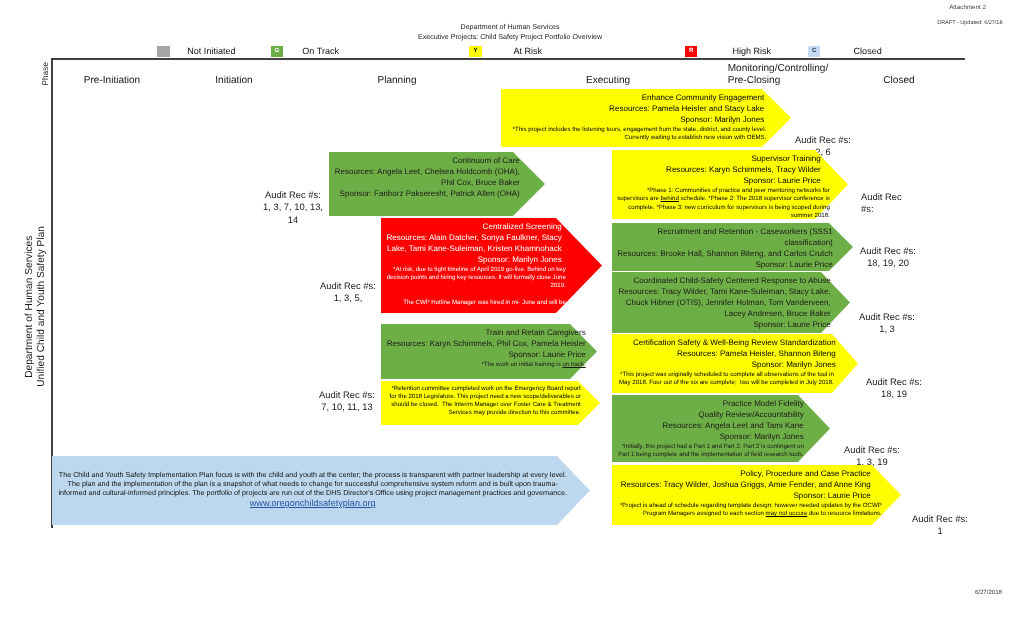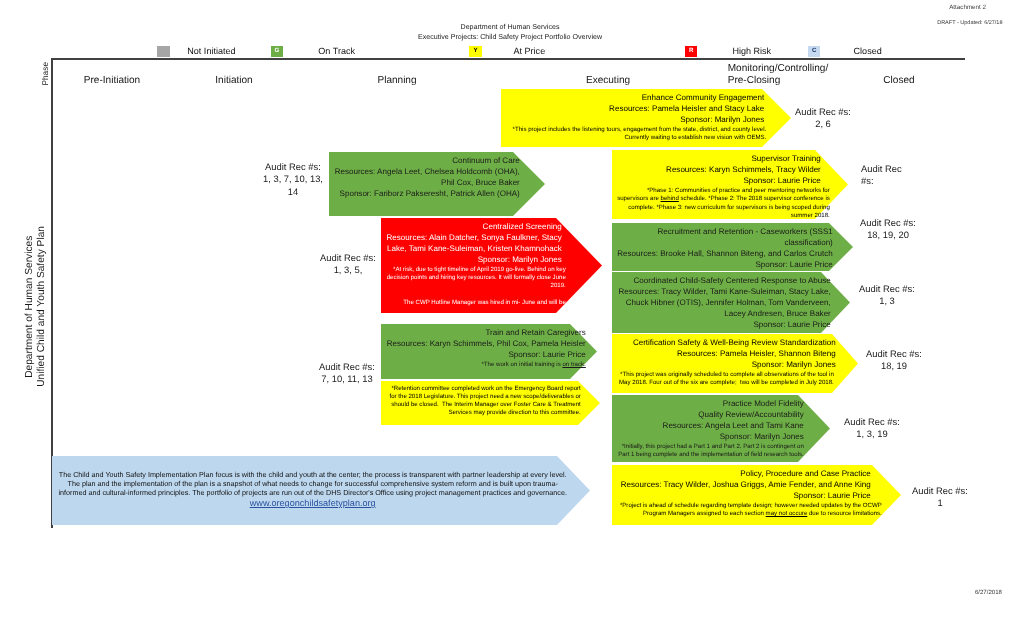--- a/index.html
+++ b/index.html
@@ -31,21 +31,21 @@
      writing-mode:vertical-rl;transform:rotate(180deg);white-space:pre-line;line-height:11.5px;
      text-align:center;}
 
   .chev{position:absolute;text-align:right;}
   .chev svg{position:absolute;left:0;top:0;width:100%;height:100%;display:block;}
   .ctext{position:absolute;left:3.8px;top:4.3px;}
   .l1{font-size:8.05px;line-height:10.95px;}
   .l2{font-size:6.1px;line-height:8.2px;white-space:pre-wrap;}
 
   .audit{position:absolute;text-align:center;font-size:9.4px;line-height:12.3px;color:#1a1a1a;
-         white-space:pre-line;transform:translateX(-50%);}
+         white-space:pre-line;transform:translateX(-50%);margin-top:28px;}
 
   .summary{position:absolute;text-align:center;}
   .summary svg{position:absolute;left:0;top:0;width:100%;height:100%;display:block;}
   .sumtext{position:absolute;left:4.2px;top:14px;font-size:7.2px;line-height:9.35px;color:#111;}
   .sumlink{color:#2a52a0;text-decoration:underline;font-size:9.1px;line-height:11px;display:inline-block;margin-top:0.5px;}
 </style>
 </head>
 <body>
 
 <div class="hdr-attach">Attachment 2</div>
@@ -57,25 +57,25 @@
 <div class="footdate">6/27/2018</div>
 <div class="axis-h"></div>
 <div class="axis-v"></div>
 <div class="phase-word">Phase</div>
 <div class="legend-item" style="left:157px">
   <span class="legend-sw" style="background:#a6a6a6;color:#ffffff"></span>
   <span class="legend-lb" style="margin-left:17.7px">Not Initiated</span>
 </div>
 <div class="legend-item" style="left:270.7px">
   <span class="legend-sw" style="background:#6eae46;color:#ffffff">G</span>
-  <span class="legend-lb" style="margin-left:35px">On Track</span>
+  <span class="legend-lb" style="margin-left:19px">On Track</span>
 </div>
 <div class="legend-item" style="left:469.4px">
   <span class="legend-sw" style="background:#ffff00;color:#000000">Y</span>
-  <span class="legend-lb" style="margin-left:31.5px">At Price</span>
+  <span class="legend-lb" style="margin-left:31.5px">At Risk</span>
 </div>
 <div class="legend-item" style="left:684.9px">
   <span class="legend-sw" style="background:#ff0000;color:#ffffff">R</span>
   <span class="legend-lb" style="margin-left:34.9px">High Risk</span>
 </div>
 <div class="legend-item" style="left:807.9px">
   <span class="legend-sw" style="background:#c5d9f1;color:#1f3864">C</span>
   <span class="legend-lb" style="margin-left:33.1px">Closed</span>
 </div>
 <div class="phase-lbl" style="left:112px;top:75px">Pre-Initiation</div>

